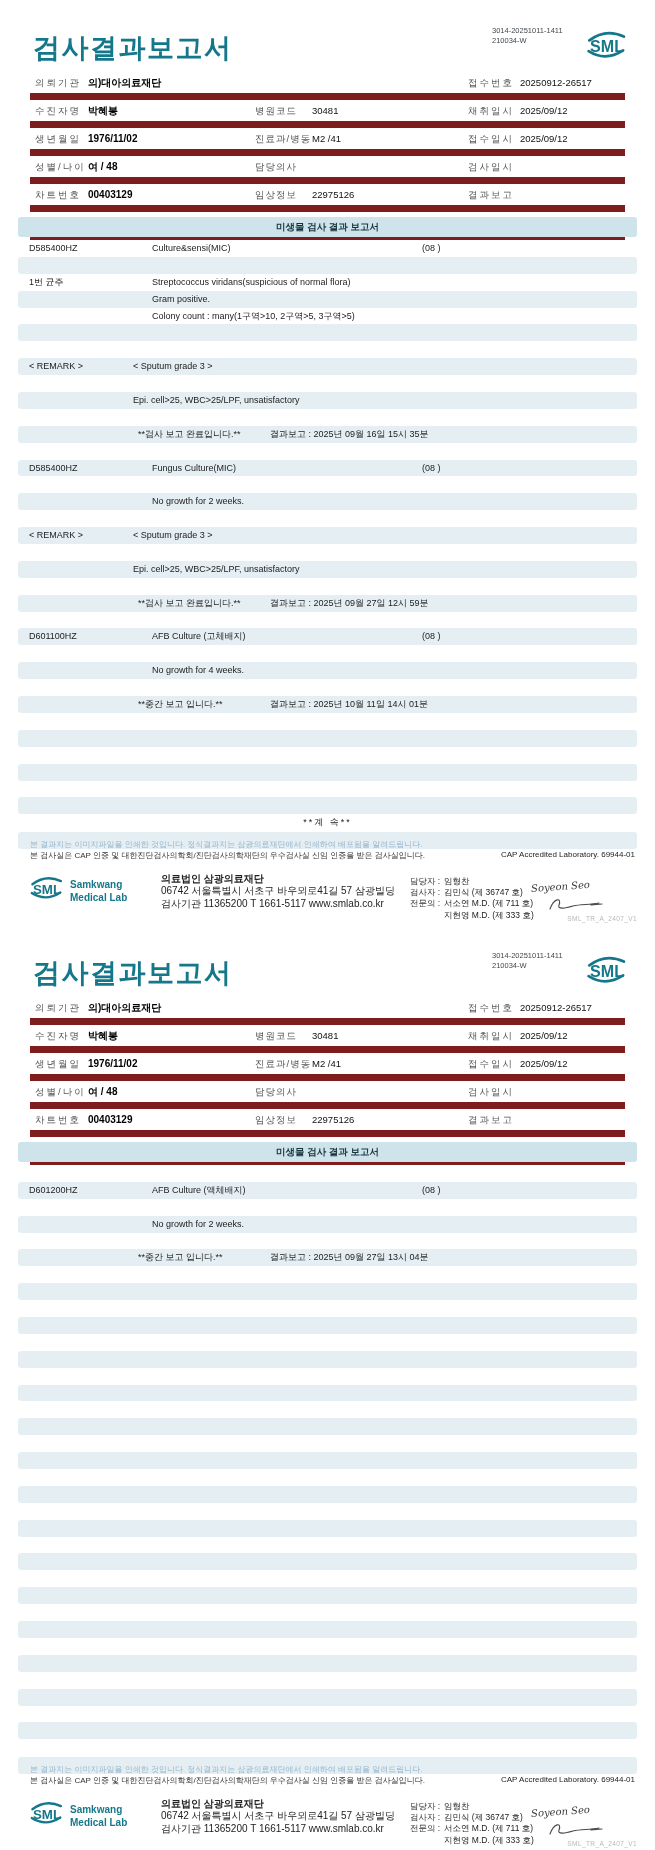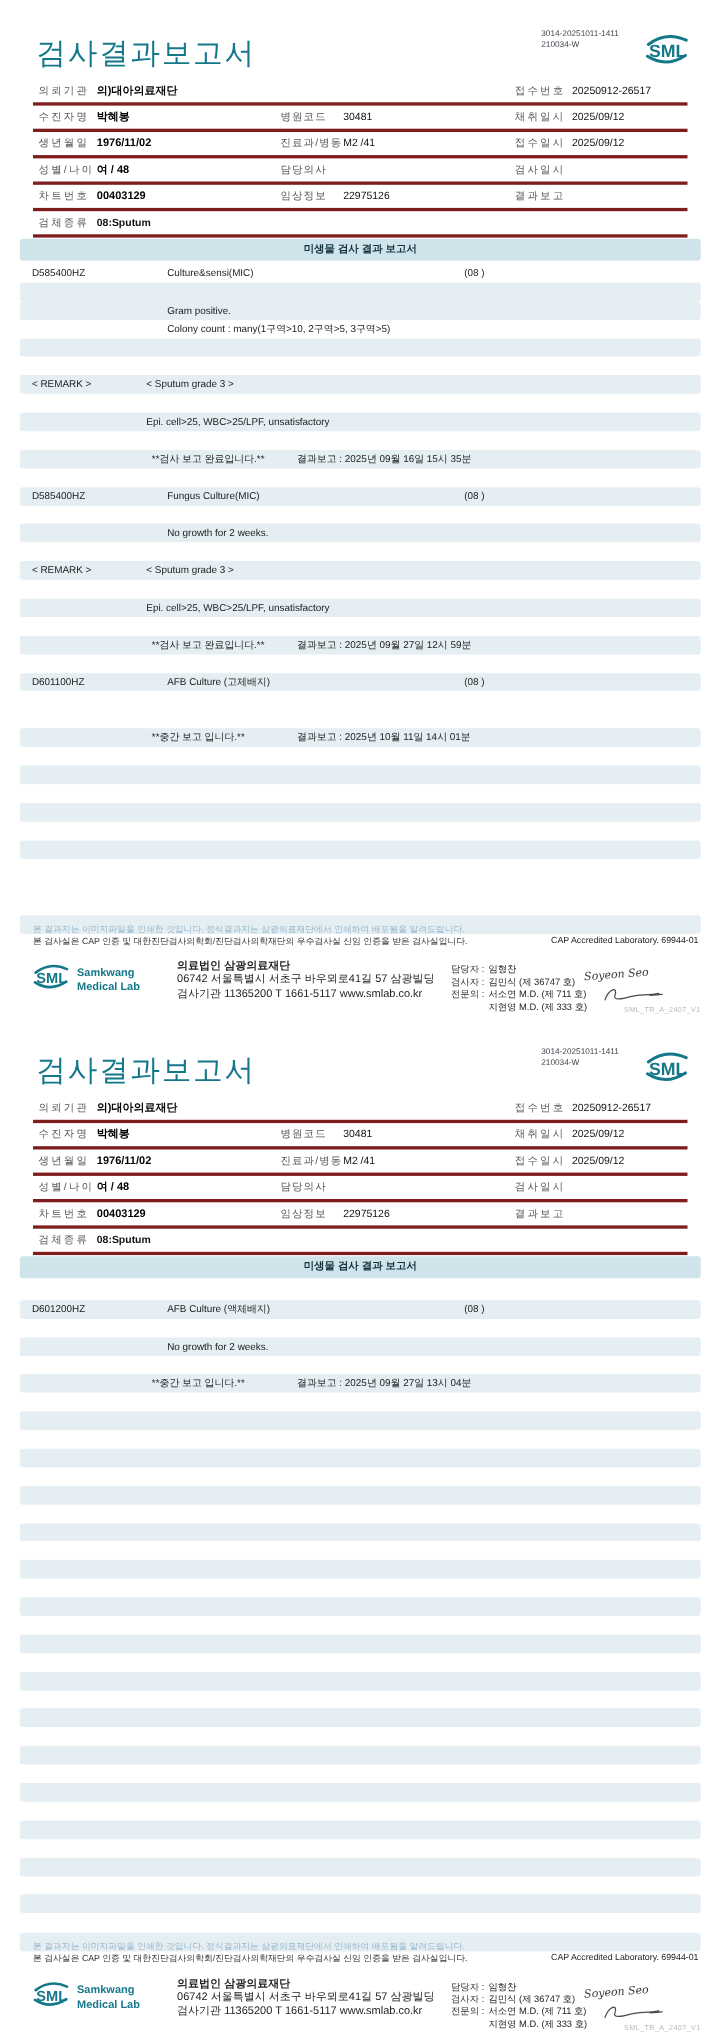--- a/index.html
+++ b/index.html
@@ -5,27 +5,27 @@
   :root{
     --teal:#15788a;
     --band:#cfe3ea;
     --shade:#e5eef2;
   }
   html,body{margin:0;padding:0;background:#ffffff;}
   body{width:655px;font-family:"Liberation Sans", sans-serif; -webkit-font-smoothing:antialiased;}
   .page{position:relative;width:655px;height:925px;background:#fff;overflow:hidden;}
 
   
-  .title{position:absolute;left:33px;top:30px;font-size:27px;font-weight:normal;color:var(--teal);letter-spacing:1.5px;}
+  .title{position:absolute;left:33px;top:30px;font-size:27px;font-weight:bold;color:var(--teal);letter-spacing:1.5px;}
   .doc-codes{position:absolute;left:492px;top:26px;font-size:7.5px;line-height:9.5px;color:#40474d;white-space:pre-line;}
   .logo-top{position:absolute;left:584px;top:26px;}
 
   
   .ptable{position:absolute;left:30px;right:30px;top:72px;}
-  .prow{position:relative;height:21px;border-bottom:3px solid #7f1d1d;font-size:9.5px;}
+  .prow{position:relative;height:21px;border-bottom:7px solid #7f1d1d;font-size:9.5px;}
   .prow span{position:absolute;top:0;line-height:21px;white-space:nowrap;}
   .p-l1{left:5px;color:#555;letter-spacing:2px;}
   .p-v1{left:58px;color:#000;font-weight:bold;font-size:10px;}
   .p-v1.normal{font-weight:bold;font-size:9.5px;color:#111;}
   .p-l2{left:225px;color:#555;letter-spacing:1px;}
   .p-v2{left:282px;color:#111;}
   .p-l3{left:438px;color:#555;letter-spacing:2px;}
   .p-v3{left:490px;color:#111;}
 
   
@@ -119,20 +119,24 @@
     </div>
 
   <div class="band">미생물 검사 결과 보고서</div>
   <div class="rows">
       <div class="rrow">
         <span class="rp-code">D585400HZ</span>
         <span class="rp-name">Culture&amp;sensi(MIC)</span>
         <span class="rp-right">(08 )</span>
       </div>
       <div class="rrow shade"></div>
+      <div class="rrow">
+        <span class="rp-code">1번 균주</span>
+        <span class="rp-name">Streptococcus viridans(suspicious of normal flora)</span>
+      </div>
       <div class="rrow shade">
         <span class="rp-name">Gram positive.</span>
       </div>
       <div class="rrow">
         <span class="rp-name">Colony count : many(1구역&gt;10, 2구역&gt;5, 3구역&gt;5)</span>
       </div>
       <div class="rrow shade"></div>
       <div class="rrow"></div>
       <div class="rrow shade">
         <span class="rp-code">&lt; REMARK &gt;</span>
@@ -171,31 +175,37 @@
         <span class="rp-stars">**검사 보고 완료입니다.**</span>
         <span class="rp-date">결과보고 : 2025년 09월 27일 12시 59분</span>
       </div>
       <div class="rrow"></div>
       <div class="rrow shade">
         <span class="rp-code">D601100HZ</span>
         <span class="rp-name">AFB Culture (고체배지)</span>
         <span class="rp-right">(08 )</span>
       </div>
       <div class="rrow"></div>
+      <div class="rrow shade">
+        <span class="rp-name">No growth for 4 weeks.</span>
+      </div>
       <div class="rrow"></div>
       <div class="rrow shade">
         <span class="rp-stars">**중간 보고 입니다.**</span>
         <span class="rp-date">결과보고 : 2025년 10월 11일 14시 01분</span>
       </div>
       <div class="rrow"></div>
       <div class="rrow shade"></div>
       <div class="rrow"></div>
       <div class="rrow shade"></div>
       <div class="rrow"></div>
       <div class="rrow shade"></div>
+      <div class="rrow">
+        <span class="rp-center">**계  속**</span>
+      </div>
     </div>
 
   <div class="disc-bar"></div>
   <div class="disc1">본 결과지는 이미지파일을 인쇄한 것입니다. 정식결과지는 삼광의료재단에서 인쇄하여 배포됨을 알려드립니다.</div>
   <div class="disc2">본 검사실은 CAP 인증 및 대한진단검사의학회/진단검사의학재단의 우수검사실 신임 인증을 받은 검사실입니다.</div>
   <div class="cap">CAP Accredited Laboratory. 69944-01</div>
 
   <div class="f-logo">
     <svg class="sml-mark" width="38" height="32" viewBox="0 0 60 48">
       <path d="M7 18 Q 28 2 52 13" stroke-width="3.8"></path>

